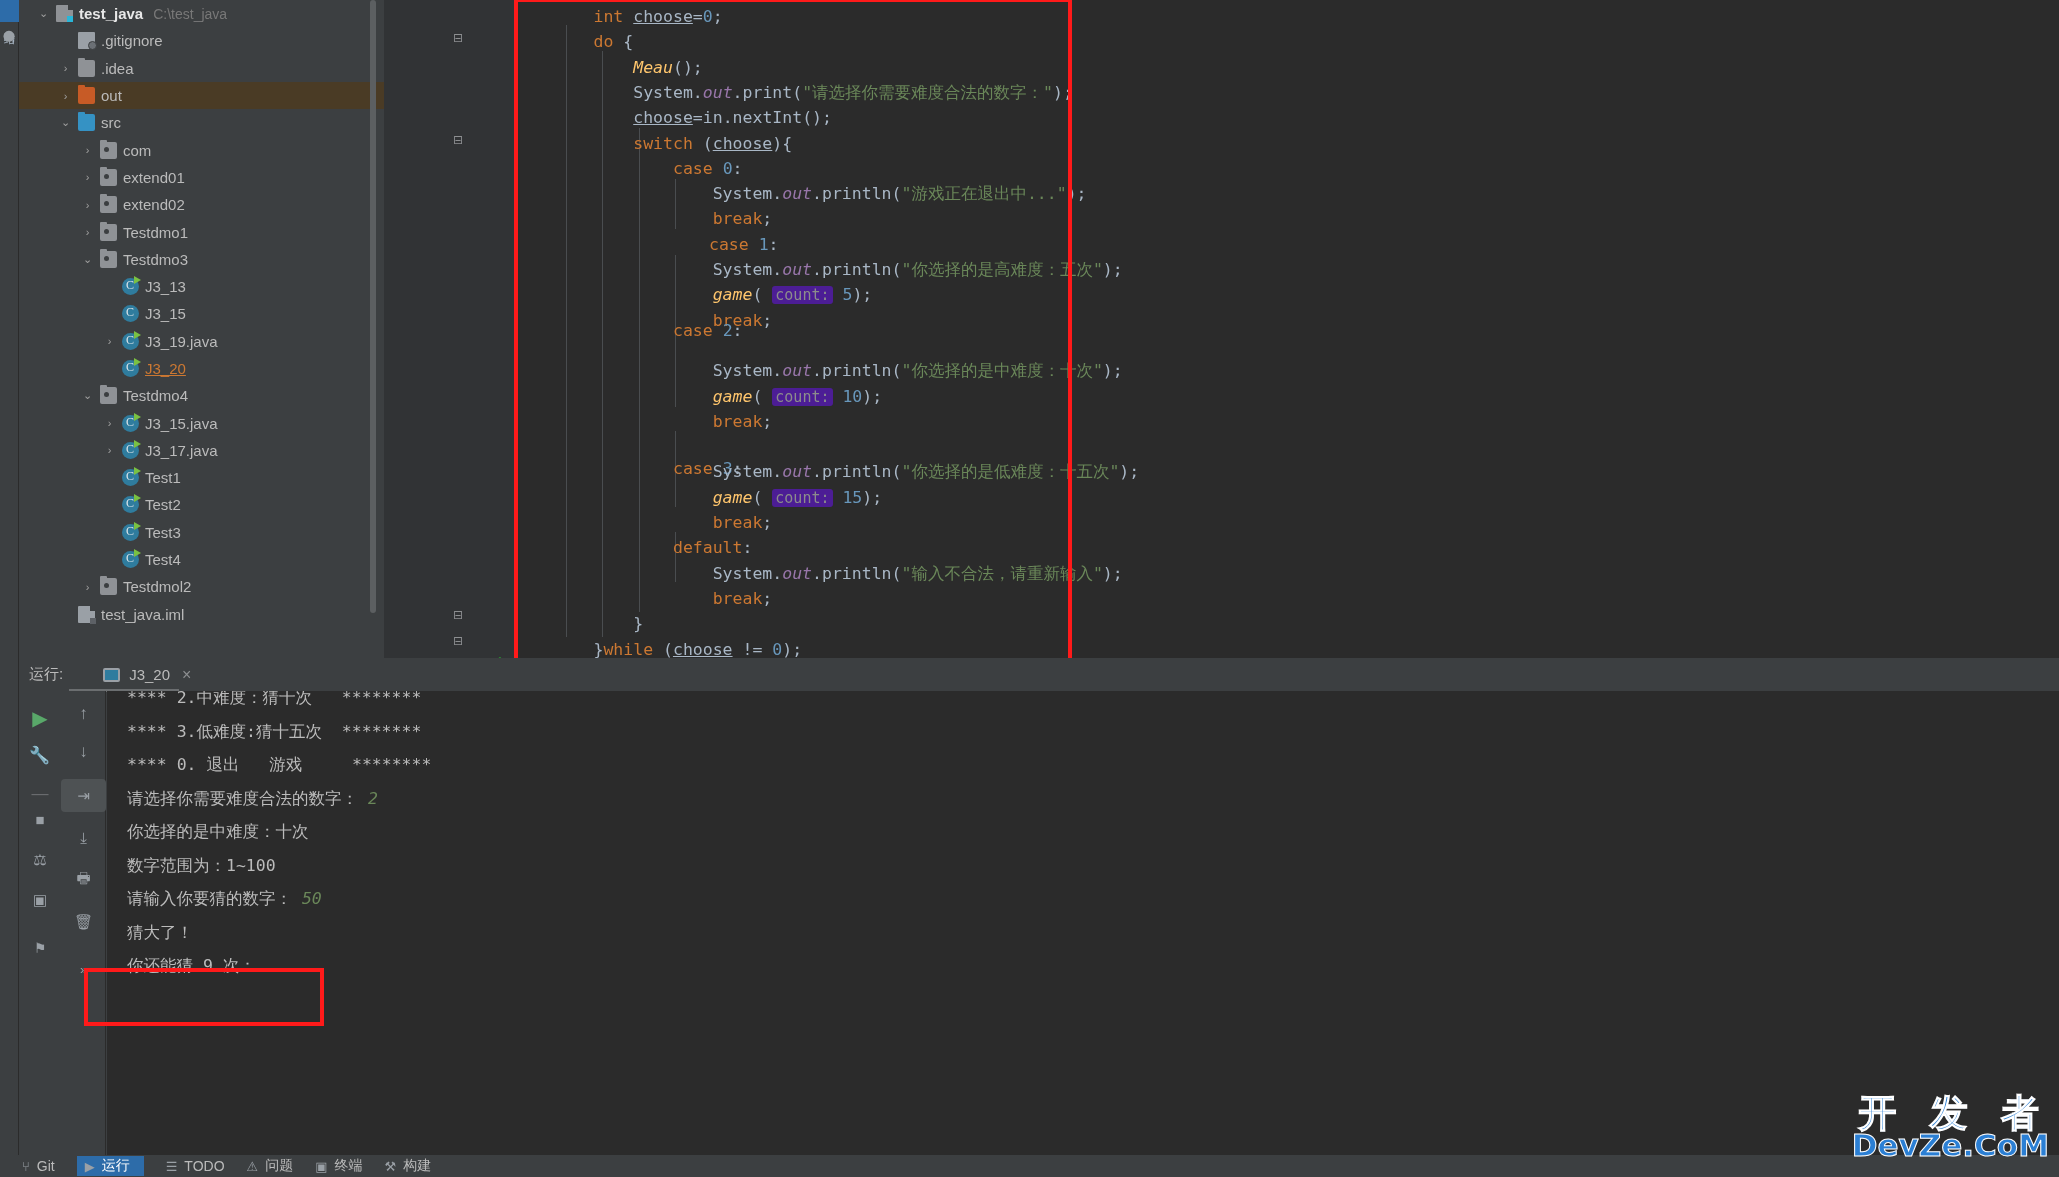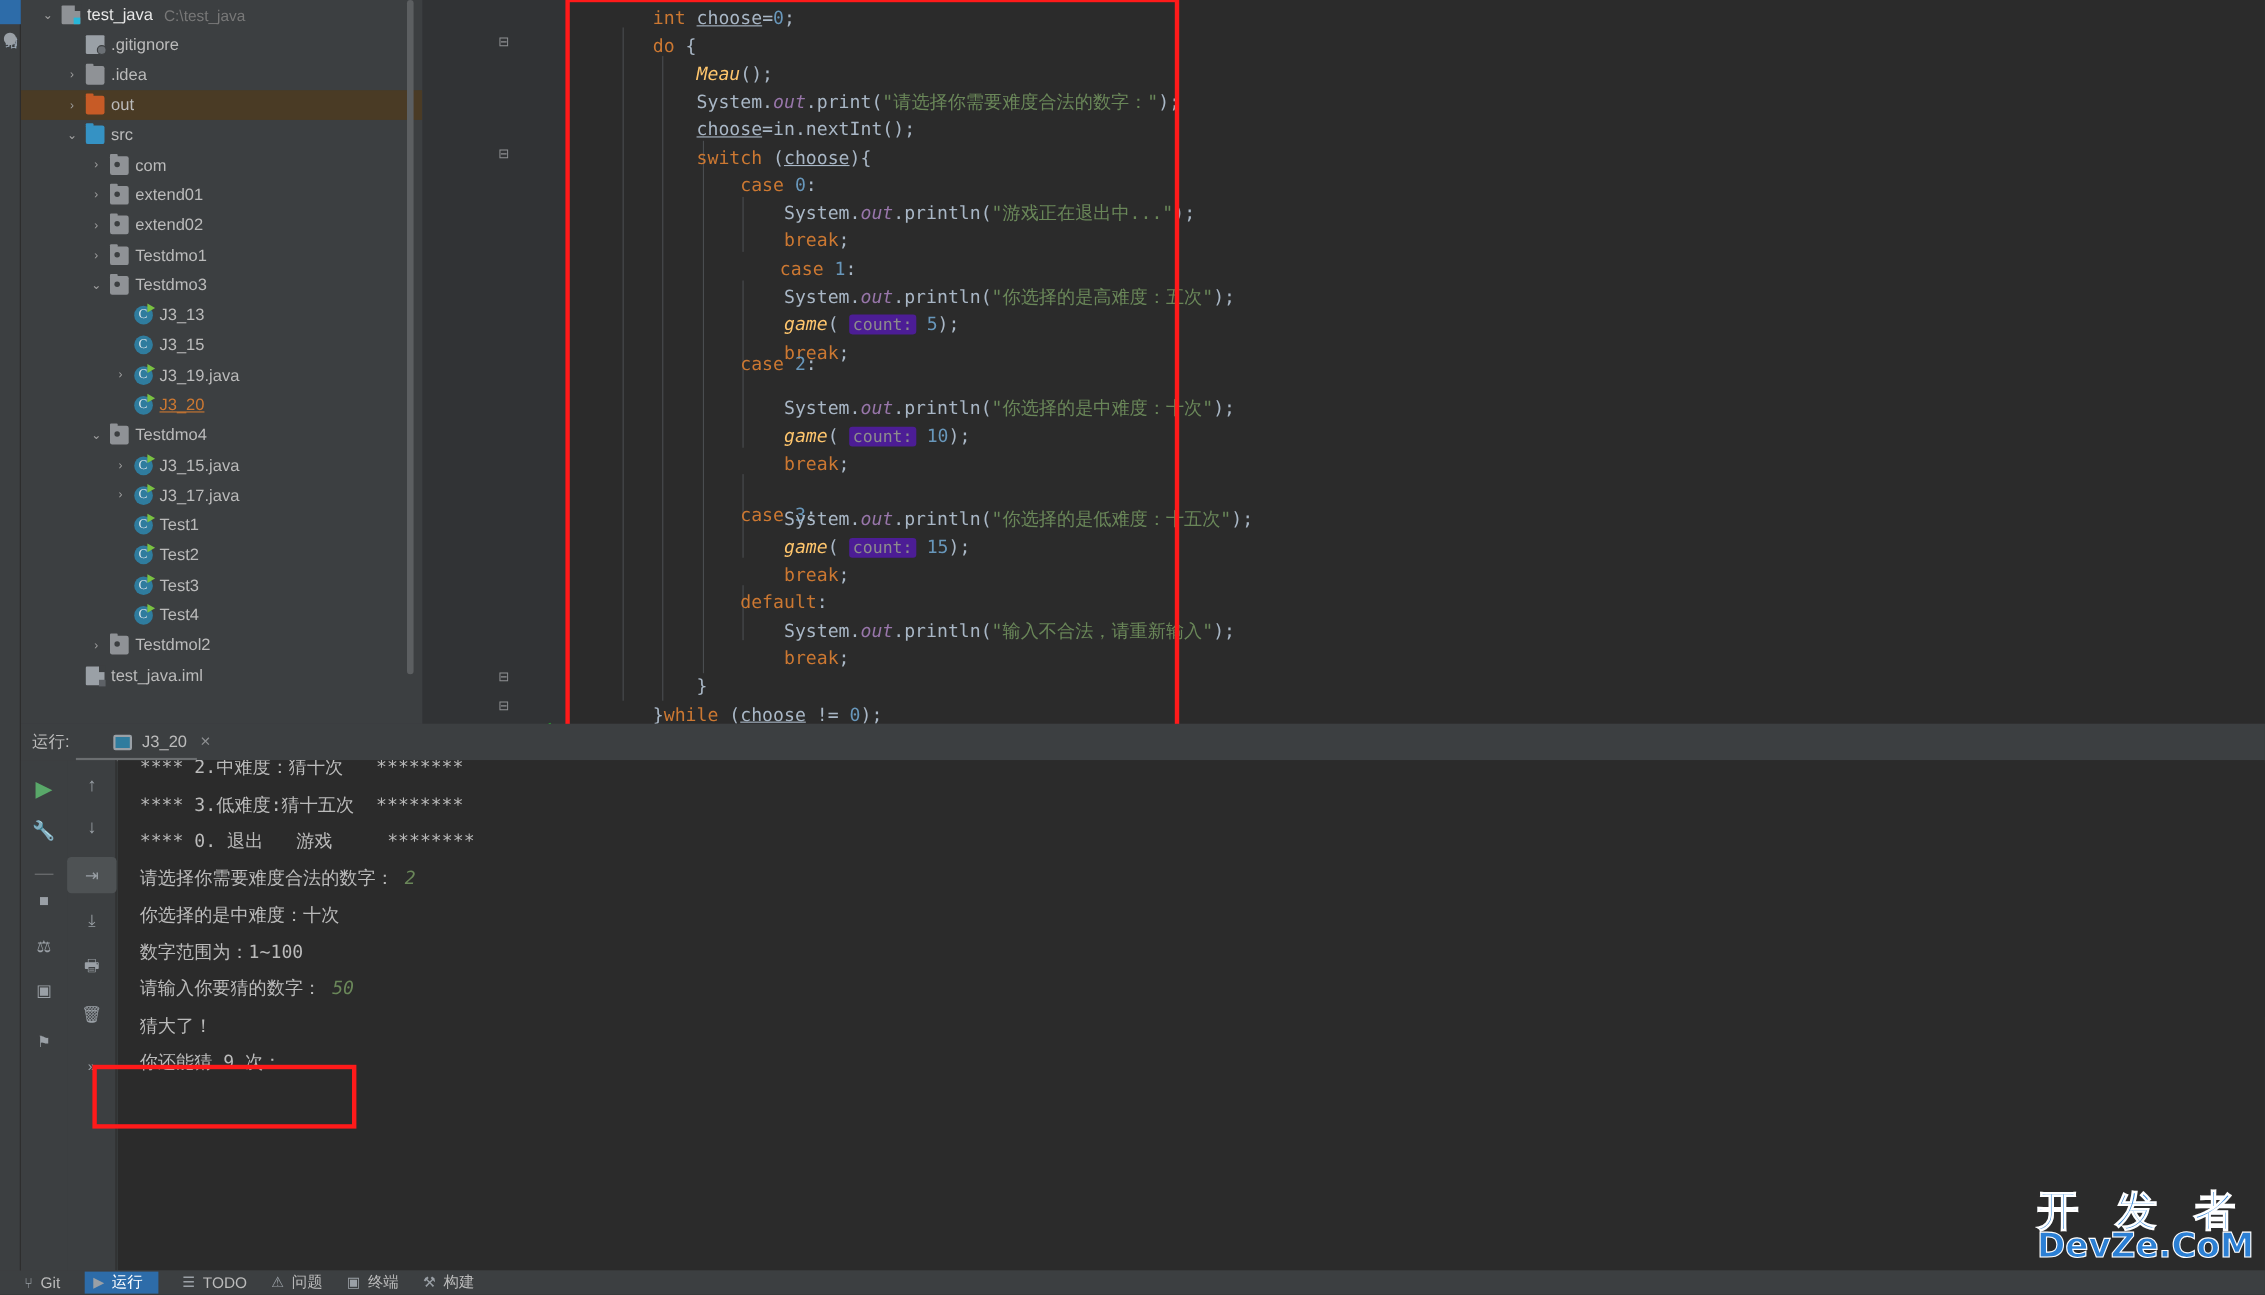--- a/index.html
+++ b/index.html
@@ -31,21 +31,21 @@
     background: #3c3f41; overflow: hidden;
   }
   .row {
     position: relative; height: 27.3px; display: flex; align-items: center;
     color: #bbbbbb; font-size: 15px; white-space: nowrap; cursor: default;
   }
   .row.sel { background: #4a3b25; }
   .arrow { width: 13px; color: #a0a0a0; font-size: 11px; text-align: center; flex: 0 0 13px; }
   .arrow.none { color: transparent; }
   .label { margin-left: 6px; }
-  .label.bold { font-weight: normal; color: #e8e8e8; }
+  .label.bold { font-weight: bold; color: #e8e8e8; }
   .path { margin-left: 10px; color: #787878; font-size: 14px; }
   .label.orange { color: #cc7832; text-decoration: underline; text-decoration-color: #cc7832; }
 
   
   .ic { width: 17px; height: 17px; position: relative; flex: 0 0 17px; display:inline-block; }
   .ic-folder { background: #8f9296; border-radius: 1px 2px 2px 2px; }
   .ic-folder::before { content:''; position:absolute; left:0; top:-2px; width:7px; height:4px; background:#8f9296; border-radius:1px; }
   .ic-folder.blue { background: #3592c4; }
   .ic-folder.blue::before { background:#3592c4; }
   .ic-folder.orange { background: #c75b26; }
@@ -132,21 +132,21 @@
   
   .redbox2 { position:absolute; border:4px solid #ff1a1a; pointer-events:none; }
 
   
   .statusbar { position:absolute; left:0; top:1155px; width:2059px; height:22px; background:#3c3f41; display:flex; align-items:center; }
   .sbitem { display:flex; align-items:center; color:#bbbbbb; font-size:14px; margin-left:22px; }
   .sbitem.active { background:#2d6ca9; padding:1px 14px 1px 8px; color:#ffffff; }
   .sbicon { margin-right:7px; color:#9aa0a6; font-size:13px; }
 
   
-  .watermark { position:absolute; right:10px; bottom:28px; text-align:left; line-height:1; }
+  .watermark { position:absolute; right:10px; bottom:16px; text-align:right; line-height:1; }
   .wm1 { color:#2b7fd4; font-size:38px; font-weight:bold; letter-spacing:10px; font-family:"DejaVu Sans", sans-serif;
      -webkit-text-stroke:1px #ffffff; }
   .wm2 { color:#2b7fd4; font-size:31px; font-weight:bold; font-family:"DejaVu Sans", sans-serif;
      -webkit-text-stroke:1px #ffffff; margin-top:-2px;}
 </style>
 </head>
 <body>
 
 <div id="root">
 

